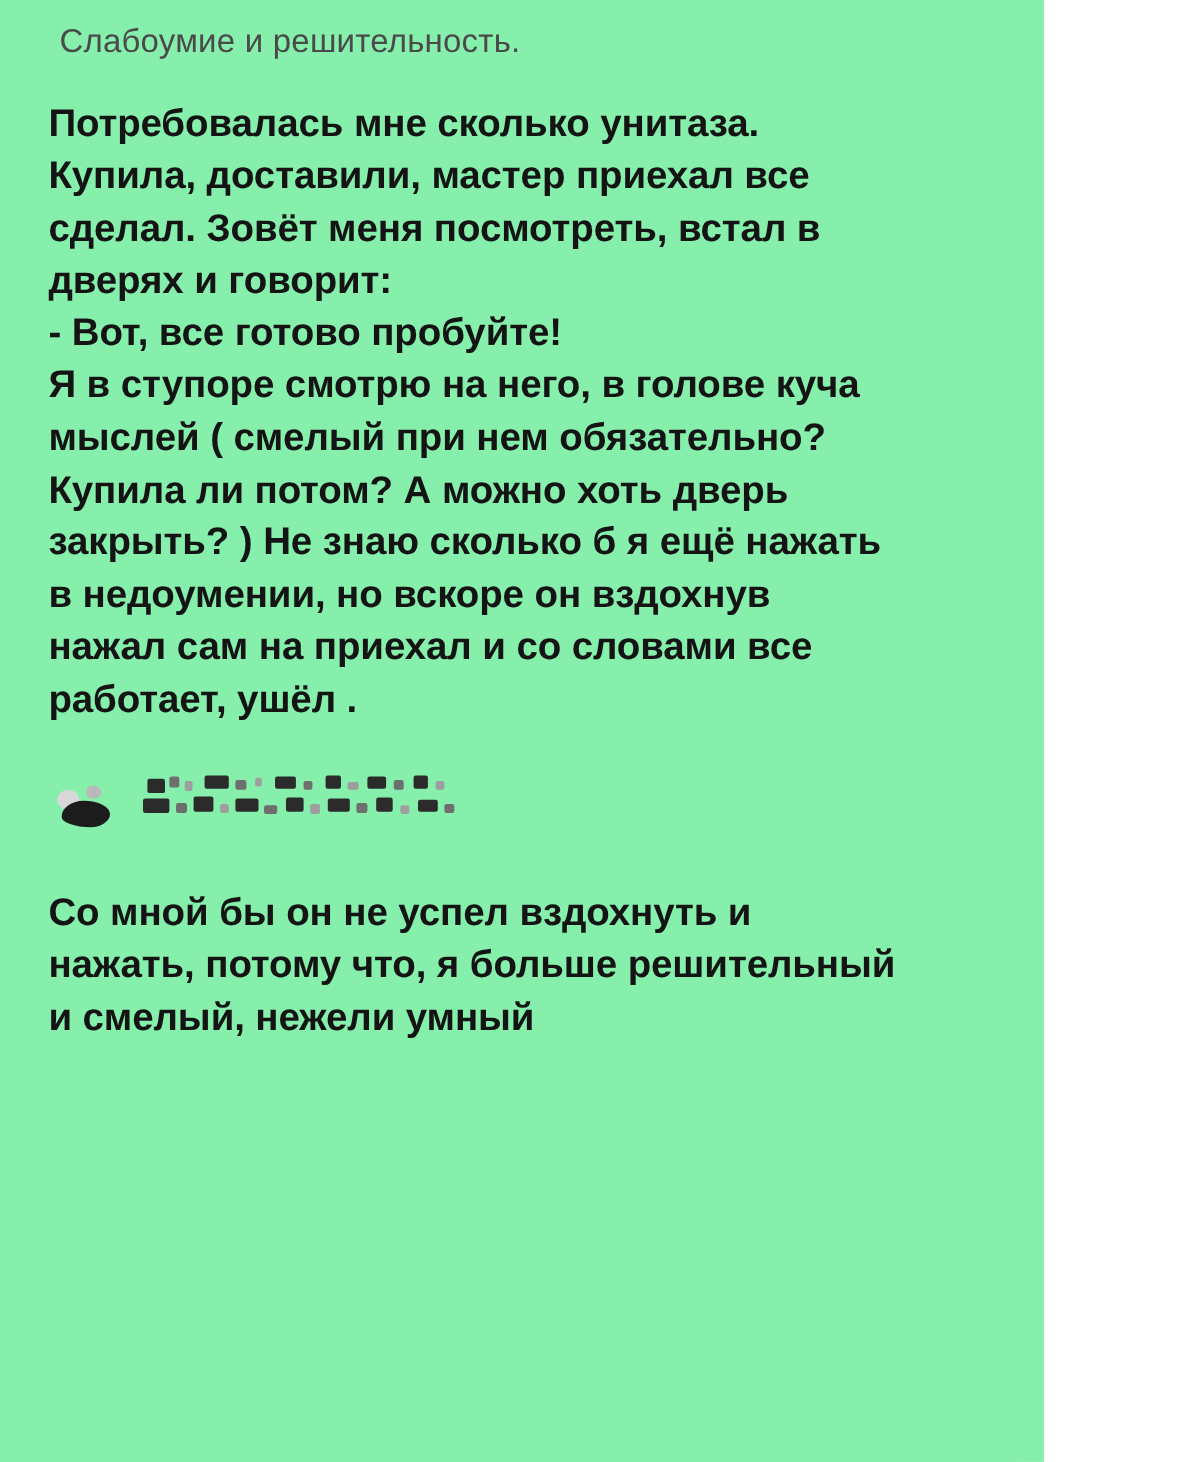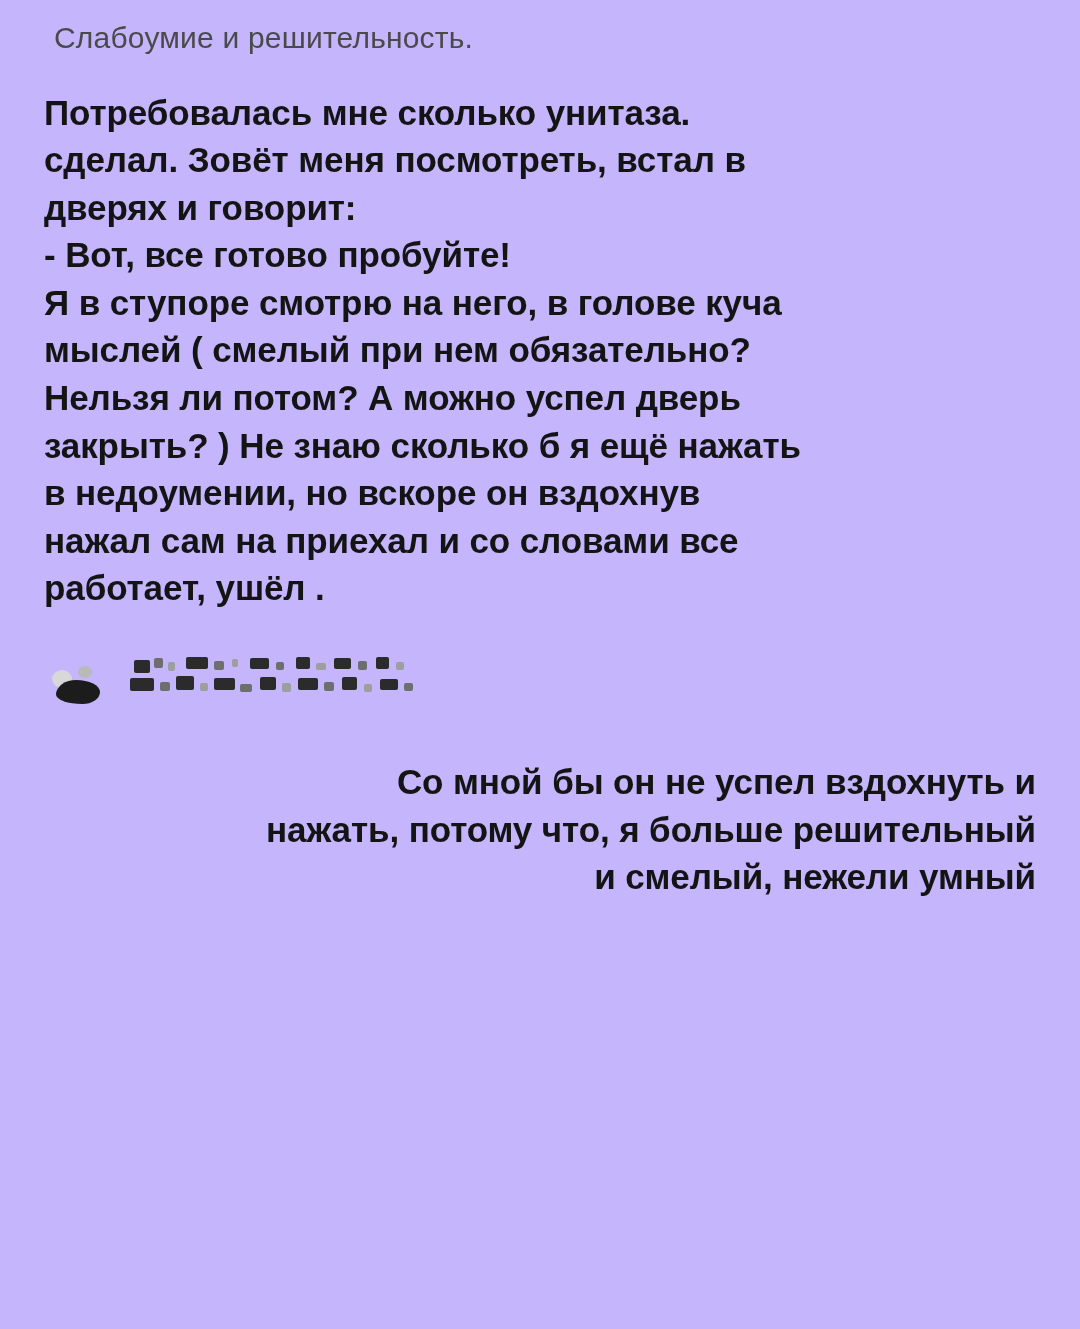--- a/index.html
+++ b/index.html
@@ -8,25 +8,25 @@
     background: #ffffff;
   }
   body {
     width: 1080px;
     min-height: 1329px;
     font-family: "Liberation Sans", sans-serif;
     color: #1a1a1a;
     -webkit-font-smoothing: antialiased;
   }
   .page {
-    width: 1080px;
+    width: 949px;
     min-height: 1329px;
     box-sizing: border-box;
     padding: 18px 44px 24px 44px;
-    background: #c4b5fd;
+    background: #86efac;
     position: relative;
   }
   .subtitle {
     font-size: 30px;
     line-height: 1.35;
     color: #4a4a4a;
     font-weight: 400;
     margin: 0 0 30px 10px;
     letter-spacing: 0.2px;
   }
@@ -88,37 +88,38 @@
   }
   .sc-light { background: #9e9e9e !important; }
   .sc-mid { background: #6e6e6e !important; }
   .reply {
     font-size: 35px;
     line-height: 1.36;
     font-weight: 700;
     color: #141414;
     letter-spacing: -0.1px;
   }
-  .reply p { margin: 0; text-align: right; }
+  .reply p { margin: 0; }
 </style>
 </head>
 <body>
 
 <div class="page">
 
   <div class="subtitle">Слабоумие и решительность.</div>
 
   <div class="post-body">
     <p>Потребовалась мне сколько унитаза.</p>
+    <p>Купила, доставили, мастер приехал все</p>
     <p>сделал. Зовёт меня посмотреть, встал в</p>
     <p>дверях и говорит:</p>
     <p>- Вот, все готово пробуйте!</p>
     <p>Я в ступоре смотрю на него, в голове куча</p>
     <p>мыслей ( смелый при нем обязательно?</p>
-    <p>Нельзя ли потом? А можно успел дверь</p>
+    <p>Купила ли потом? А можно хоть дверь</p>
     <p>закрыть? ) Не знаю сколько б я ещё нажать</p>
     <p>в недоумении, но вскоре он вздохнув</p>
     <p>нажал сам на приехал и со словами все</p>
     <p>работает, ушёл .</p>
   </div>
 
   <div class="redacted-row">
     <div class="avatar-blob">
       <div class="b2"></div>
       <div class="b3"></div>

